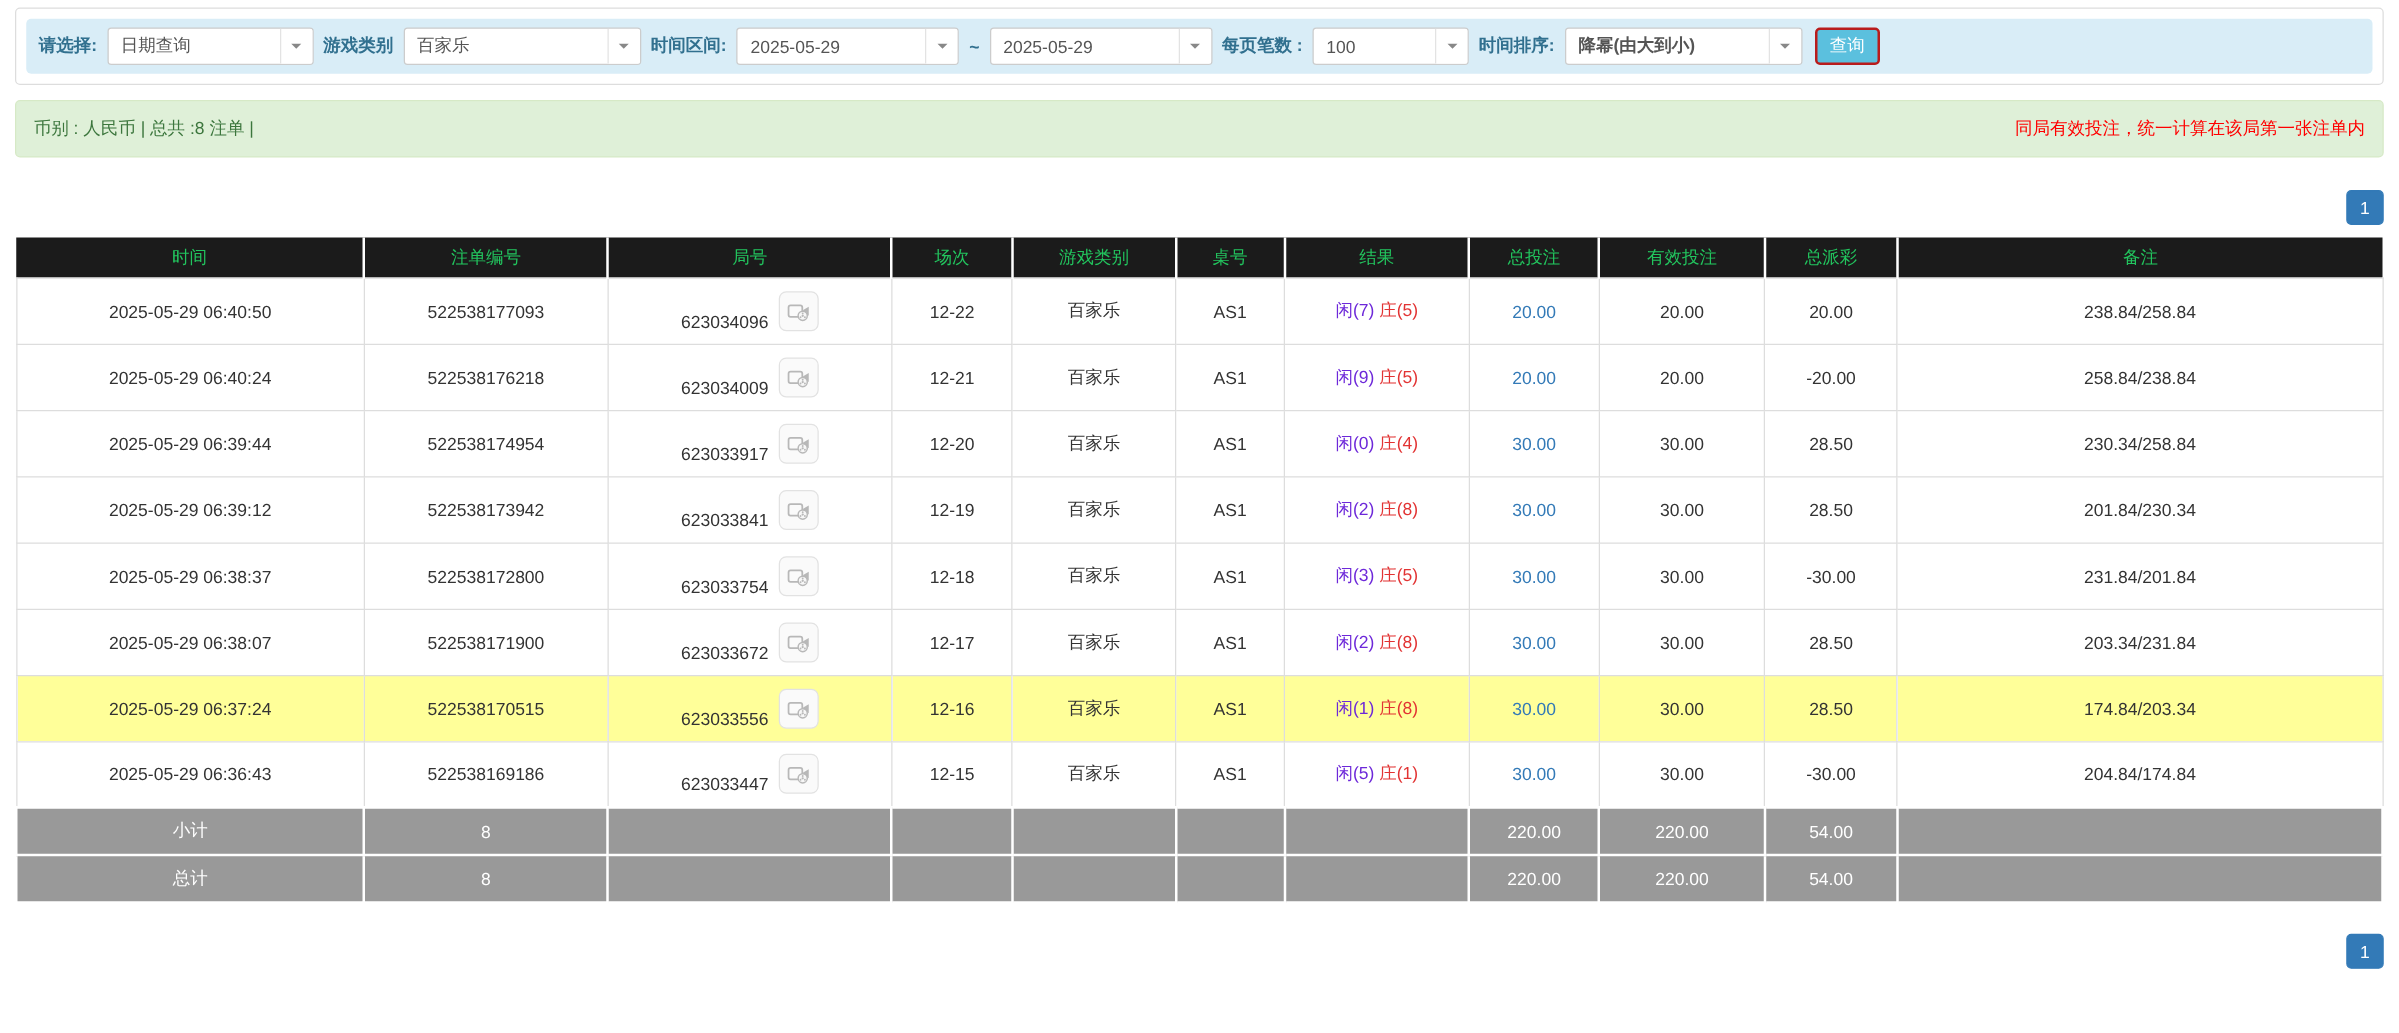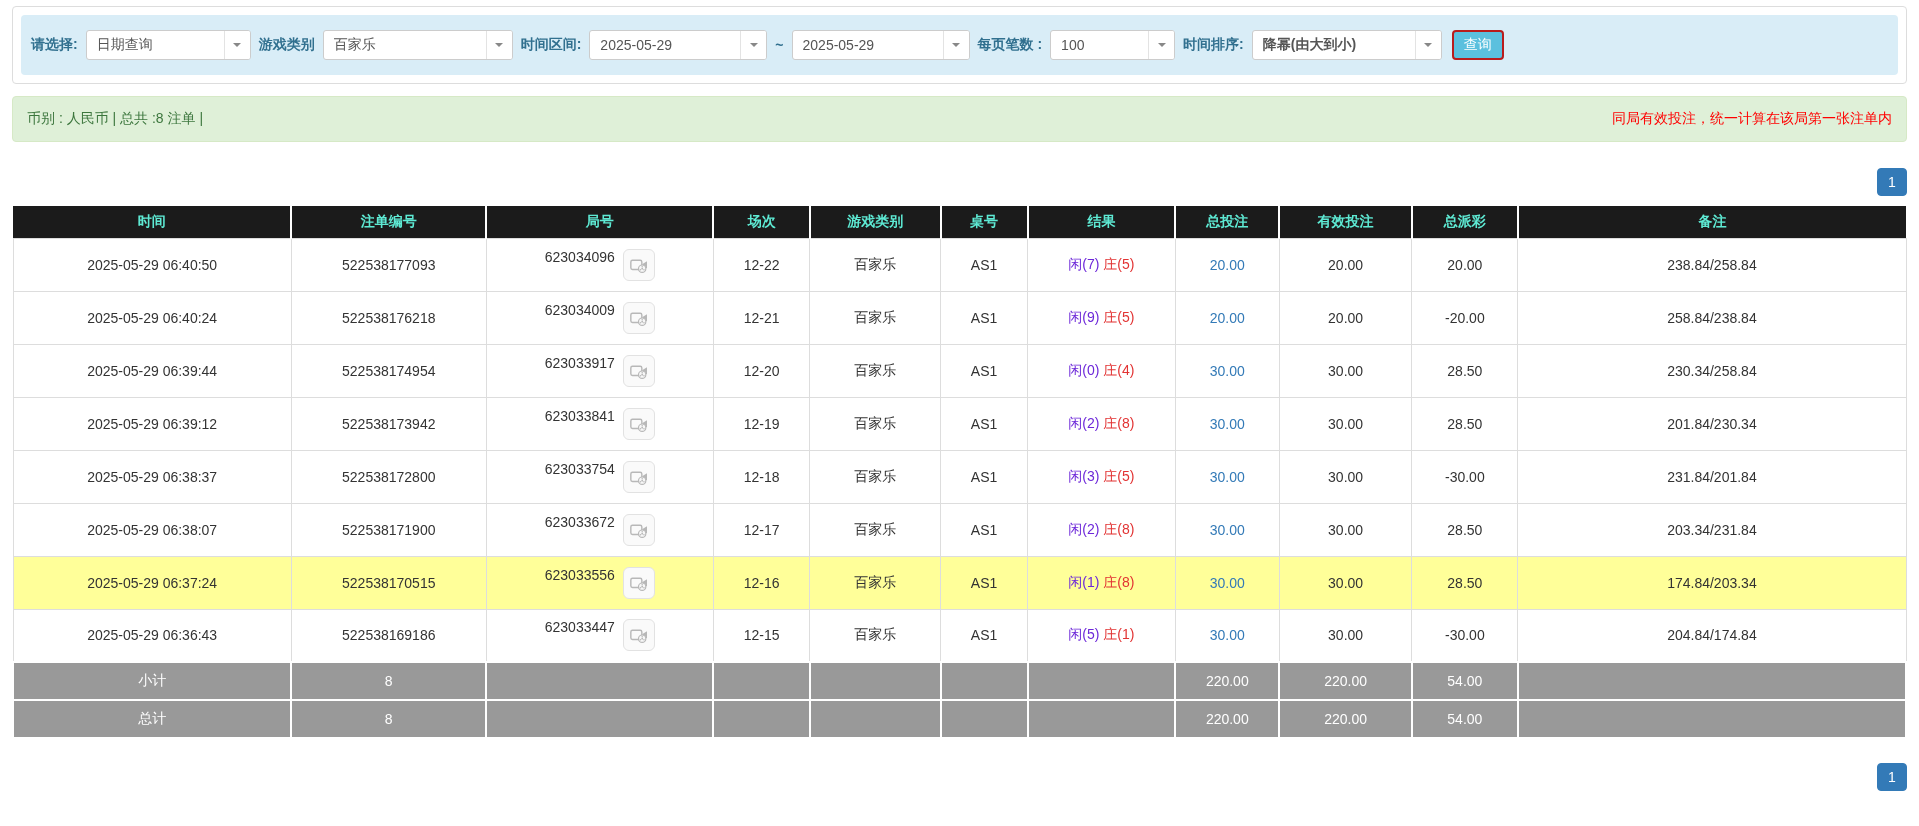--- a/index.html
+++ b/index.html
@@ -9,21 +9,21 @@
     background:#fff; color:#333;
     font-family:"Liberation Sans","DejaVu Sans",sans-serif;
   }
   .container { padding:6px 12px 0 12px; }
   .title { font-size:21px; font-weight:400; color:#333; margin:8px 0 12px 2px; }
 
   
   .panel { border:1px solid #ddd; border-radius:4px; padding:8px; }
   .filter-bar {
     background:#d9edf7; border-radius:4px; padding:6px 10px;
-    display:flex; align-items:center; gap:8px; height:60px;
+    display:flex; align-items:center; gap:8px; height:44px;
   }
   .flabel { color:#31708f; font-weight:bold; font-size:14px; white-space:nowrap; }
   .tilde { color:#31708f; font-weight:bold; font-size:14px; }
   .dd {
     background:#fff; border:1px solid #ccc; border-radius:3px; height:30px;
     display:flex; align-items:center; justify-content:space-between;
     font-size:14px; color:#555; cursor:pointer; overflow:hidden;
   }
   .dd-text { padding-left:10px; white-space:nowrap; }
   .dd-caret { width:26px; height:100%; display:flex; align-items:center; justify-content:center; border-left:1px solid #e3e3e3; background:#fff; flex:0 0 26px; }
@@ -49,21 +49,21 @@
   .pager.top { margin-top:26px; margin-bottom:10px; }
   .pager.bottom { margin-top:24px; }
   .page-btn {
     min-width:30px; height:28px; background:#337ab7; border:1px solid #337ab7;
     color:#fff; font-size:14px; border-radius:4px; cursor:pointer; font-family:inherit;
   }
 
   
   table.grid { width:100%; border-collapse:collapse; table-layout:fixed; font-size:14px; }
   .grid thead th {
-    background:#1b1b1b; color:#5eead4; font-weight:bold; height:32px;
+    background:#1b1b1b; color:#22c55e; font-weight:normal; height:32px;
     border-right:2px solid #fff; text-align:center; padding:0 4px;
   }
   .grid thead th:last-child { border-right:none; }
   .grid tbody td {
     border:1px solid #ddd; height:53px; text-align:center; color:#333;
     background:#fff; padding:0 4px; overflow:hidden;
   }
   .grid tbody tr.hl td { background:#ffff99; }
   .grid tfoot td {
     background:#999; color:#fff; height:38px; border:2px solid #fff;
@@ -71,21 +71,21 @@
   }
   .res-player { color:#6d28d9; }
   .res-banker { color:#e23333; }
   .link { color:#337ab7; text-decoration:none; cursor:pointer; }
   td.neg { color:#ff0000; }
   .video-btn {
     width:32px; height:32px; border:1px solid #e2e2e2; border-radius:6px;
     background:#fafafa; display:inline-flex; align-items:center; justify-content:center;
     margin-left:8px; vertical-align:middle; cursor:pointer; padding:0;
   }
-  .round-wrap { display:inline-flex; align-items:flex-start; }
+  .round-wrap { display:inline-flex; align-items:flex-end; }
 </style>
 </head>
 <body>
 
 <div class="container">
 
 
   <div class="panel">
     <div class="filter-bar">
       <span class="flabel">请选择:</span>

